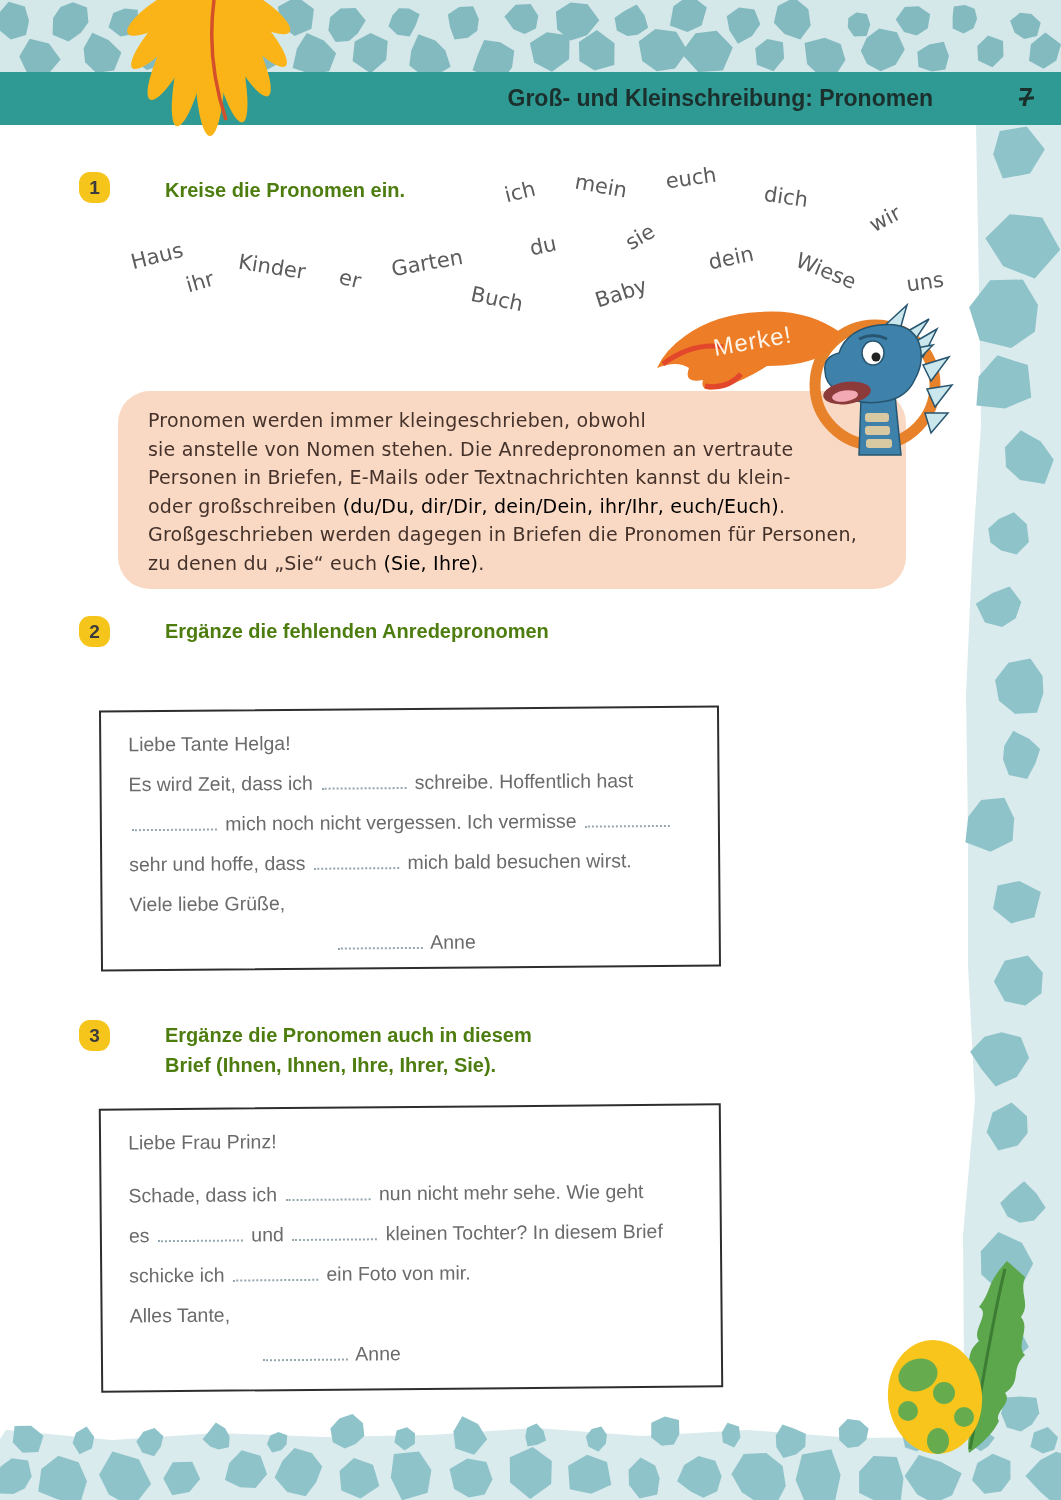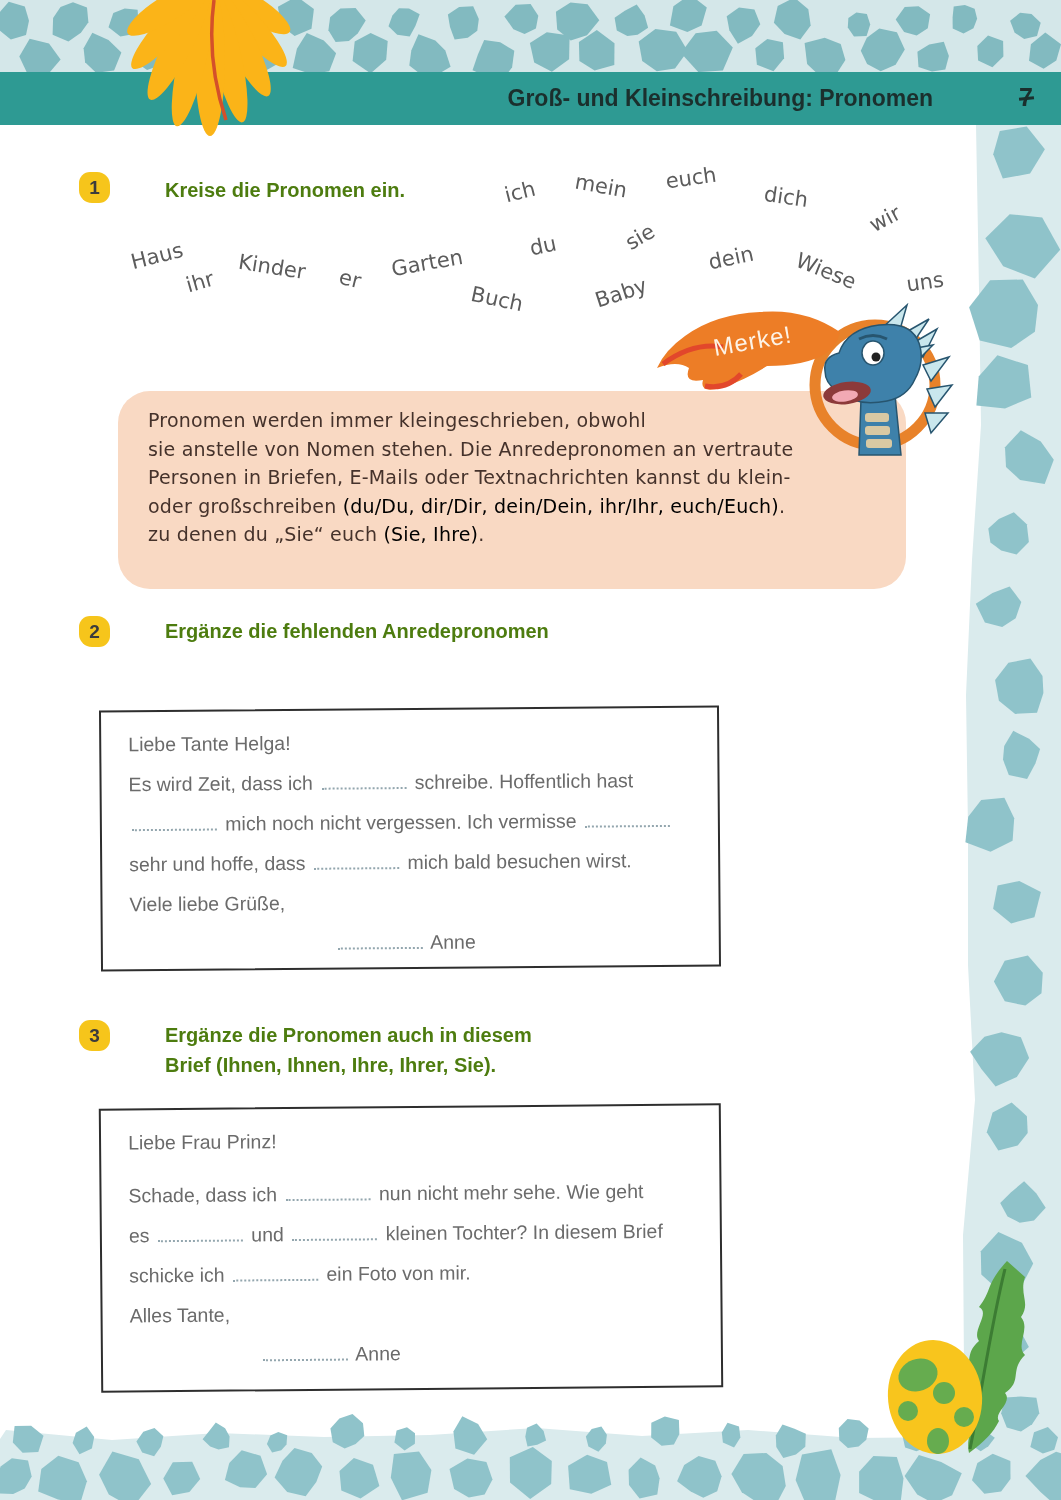--- a/index.html
+++ b/index.html
@@ -194,20 +194,21 @@
       <span class="cloud-word" style="left: 497px; top: 299px; transform: translate(-50%, -50%) rotate(12deg);">Buch</span>
       <span class="cloud-word" style="left: 621px; top: 293px; transform: translate(-50%, -50%) rotate(-18deg);">Baby</span>
     </div>
 
   <div class="merke-box">
     <div id="merke-text">
         <div class="mline"><span>Pronomen werden immer kleingeschrieben, obwohl</span></div>
         <div class="mline"><span>sie anstelle von Nomen stehen. Die Anredepronomen an vertraute</span></div>
         <div class="mline"><span>Personen in Briefen, E-Mails oder Textnachrichten kannst du klein-</span></div>
         <div class="mline"><span>oder großschreiben </span><span class="hl">(du/Du, dir/Dir, dein/Dein, ihr/Ihr, euch/Euch)</span><span>.</span></div>
+        <div class="mline"><span>Großgeschrieben werden dagegen in Briefen die Pronomen für Personen,</span></div>
         <div class="mline"><span>zu denen du „Sie“ euch </span><span class="hl">(Sie, Ihre)</span><span>.</span></div>
       </div>
   </div>
 
   <svg class="deco" style="left:795px;top:303px;" width="165" height="158">
     <circle cx="80" cy="82" r="60" fill="none" stroke="#E8822A" stroke-width="11"></circle>
     <g fill="#C9E7ED" stroke="#27556F" stroke-width="1.5">
       <polygon points="118,40 142,26 128,54"></polygon>
       <polygon points="128,62 154,54 136,78"></polygon>
       <polygon points="132,86 157,82 140,104"></polygon>

